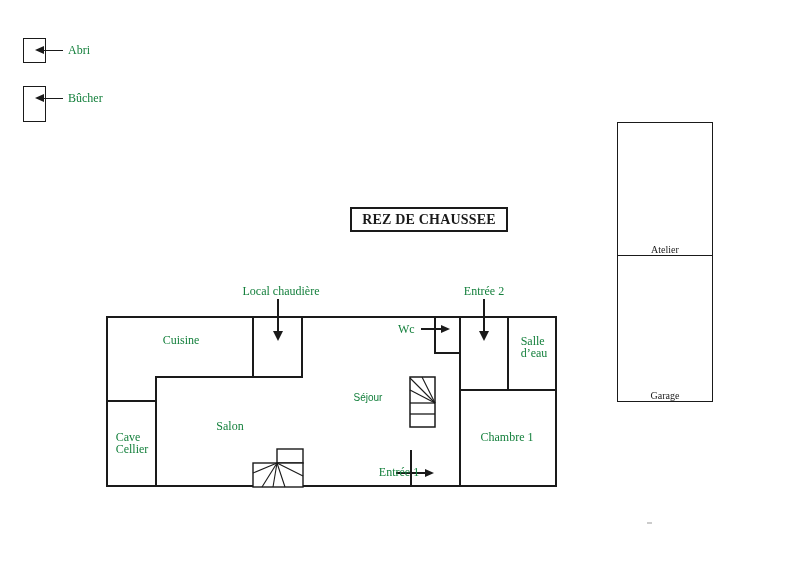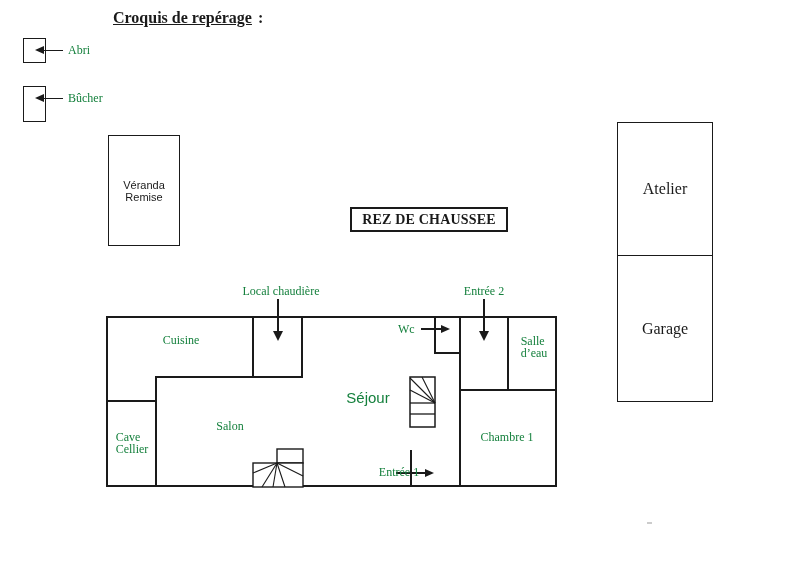--- a/index.html
+++ b/index.html
@@ -38,21 +38,21 @@
     display: flex; align-items: center; justify-content: center;
     font-size: 14px; font-weight: bold; letter-spacing: 0.2px;
     background: #ffffff;
   }
   .ag-box {
     position: absolute;
     left: 617px; top: 122px; width: 96px; height: 280px;
     border: 1.5px solid #1a1a1a; background: #ffffff;
     display: flex; flex-direction: column;
   }
-  .ag-cell { display: flex; align-items: center; justify-content: center; font-size: 16px; }
+  .ag-cell { display: flex; align-items: flex-end; justify-content: center; font-size: 10px; }
   .ag-top { height: 133px; border-bottom: 1.5px solid #1a1a1a; }
   .ag-bottom { flex: 1; }
   .veranda {
     position: absolute;
     left: 108px; top: 135px; width: 72px; height: 111px;
     border: 1.5px solid #1a1a1a; background: #ffffff;
     display: flex; flex-direction: column; align-items: center; justify-content: center;
     font-size: 11px; line-height: 12px; text-align: center;
   }
   
@@ -67,38 +67,31 @@
     border-right: 9px solid #1a1a1a; }
   .aline { position: absolute; background: #1a1a1a; }
   svg { position: absolute; overflow: visible; }
   .artifact { position: absolute; background: #cccccc; }
 </style>
 </head>
 <body>
 
 <div id="canvas">
 
-  <div class="title">
-    <span class="u">Croquis de repérage</span><span> :</span>
-  </div>
 
   <div class="box" style="left:23px; top:38px; width:23px; height:25px;"></div>
   <div class="aline" style="left:44px; top:49.5px; width:19px; height:1.5px;"></div>
   <div class="ah-left" style="left:35px; top:45.5px;"></div>
   <div class="lbl" style="left:68px; top:44px;">Abri</div>
 
   <div class="box" style="left:23px; top:86px; width:23px; height:36px;"></div>
   <div class="aline" style="left:44px; top:97.5px; width:19px; height:1.5px;"></div>
   <div class="ah-left" style="left:35px; top:93.5px;"></div>
   <div class="lbl" style="left:68px; top:92px;">Bûcher</div>
 
-  <div class="veranda sans">
-    <span>Véranda</span>
-    <span>Remise</span>
-  </div>
 
   <div class="rdc">
     <span>REZ DE CHAUSSEE</span>
   </div>
 
   <div class="ag-box">
     <div class="ag-cell ag-top">
       <span>Atelier</span>
     </div>
     <div class="ag-cell ag-bottom">
@@ -156,21 +149,21 @@
   <div class="ah-right" style="left:425px; top:468.5px;"></div>
 
   <div class="lbl ctr" style="left:181px; top:334px;">Cuisine</div>
   <div class="lbl ctr" style="left:281px; top:285px;">Local chaudière</div>
   <div class="lbl" style="left:398px; top:323px;">Wc</div>
   <div class="lbl ctr" style="left:484px; top:285px;">Entrée 2</div>
   <div class="lbl ctr" style="left:534px; top:336px; line-height:11.5px;">
     <span>Salle</span><br>
     <span>d’eau</span>
   </div>
-  <div class="lbl ctr sans" style="left:368px; top:392px; font-size:15px;">Séjour</div>
+  <div class="lbl ctr sans" style="left:368px; top:392px; font-size:10px;">Séjour</div>
   <div class="lbl ctr" style="left:204px; top:420px;margin-left:26px;">Salon</div>
   <div class="lbl ctr" style="left:132px; top:432px; line-height:11.5px;">
     <span>Cave</span><br>
     <span>Cellier</span>
   </div>
   <div class="lbl ctr" style="left:507px; top:431px;">Chambre 1</div>
   <div class="lbl ctr" style="left:370px; top:466px;margin-left:29px;">Entrée 1</div>
 
   <div class="artifact" style="left:647px; top:522px; width:5px; height:2px;"></div>
 

